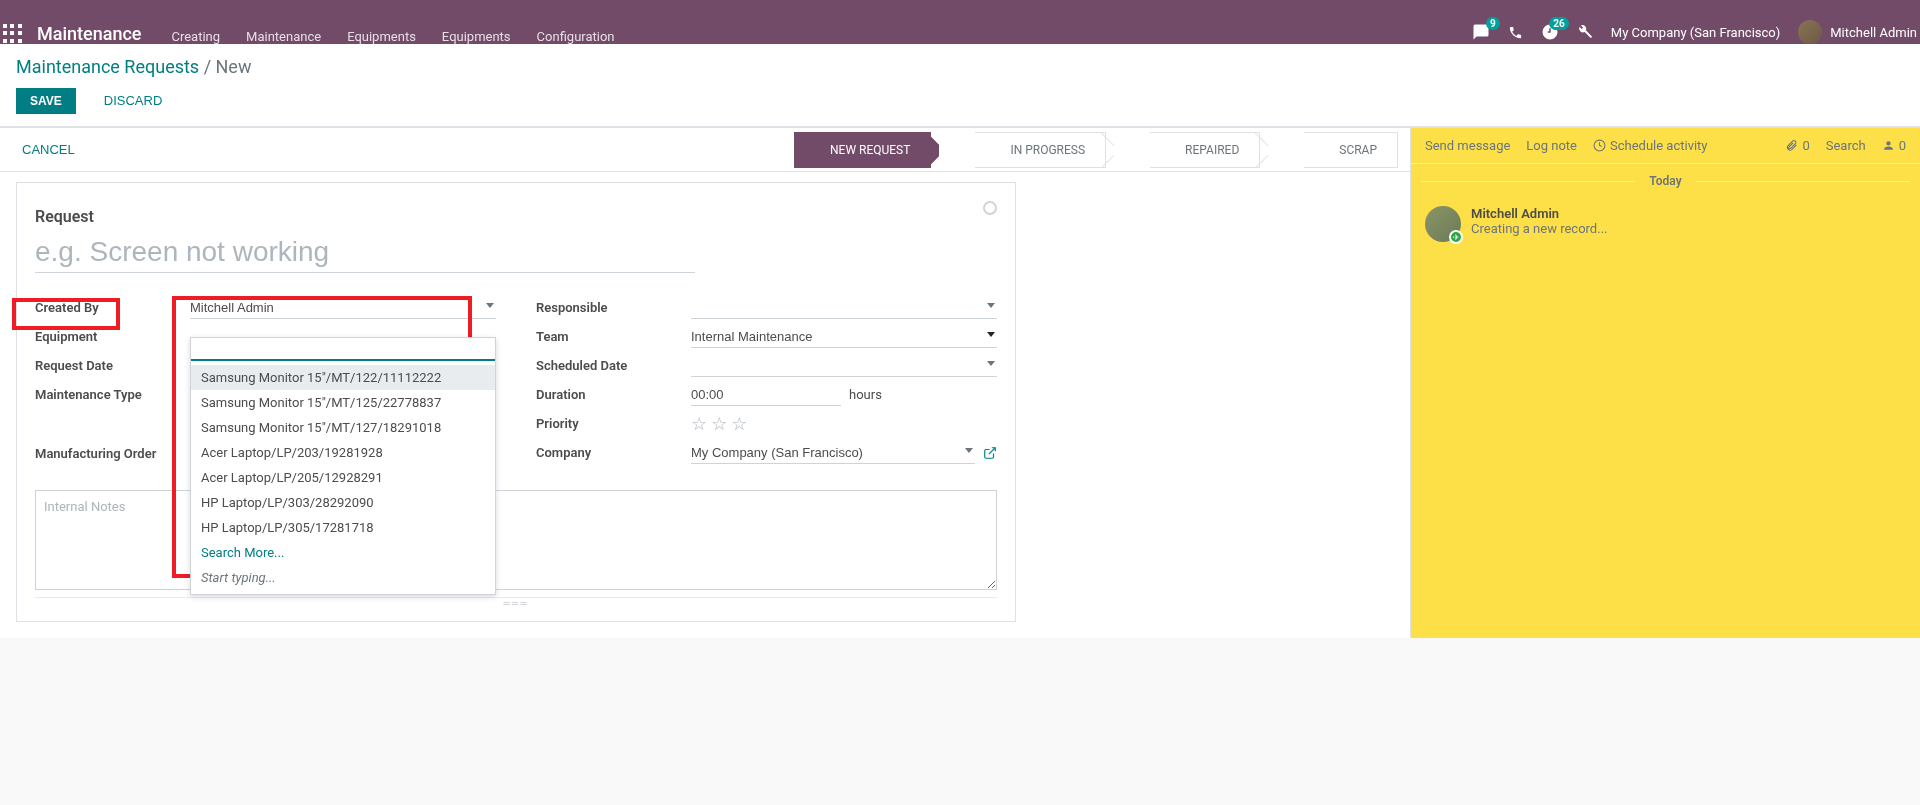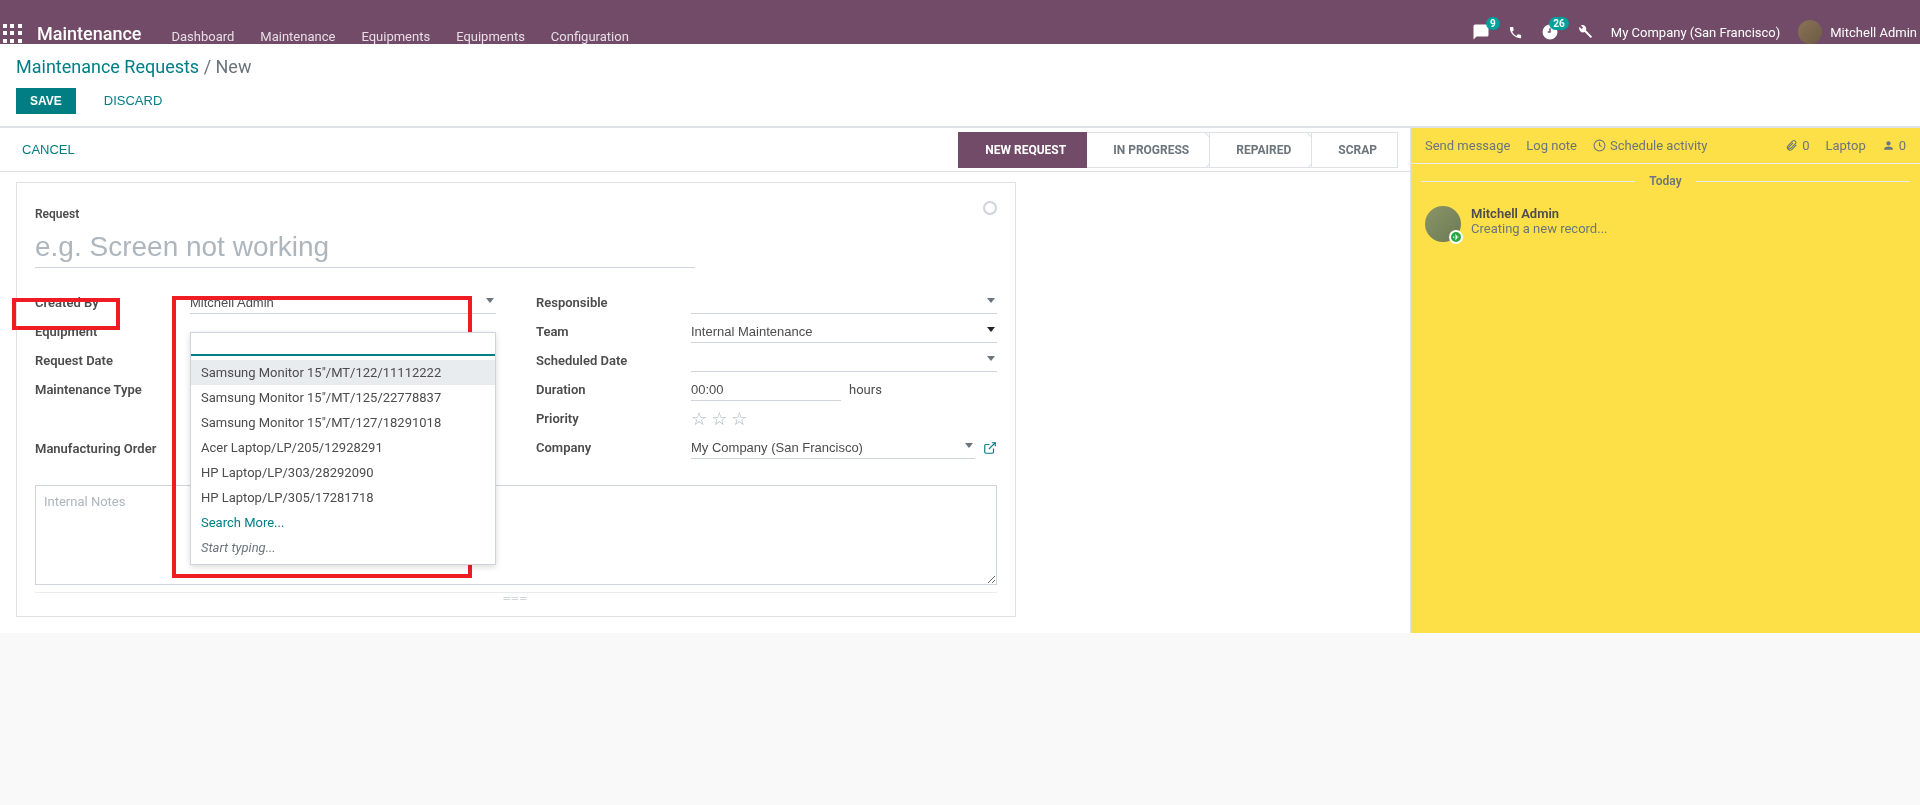--- a/index.html
+++ b/index.html
@@ -26,32 +26,32 @@
 .cp-buttons { display: flex; gap: 20px; align-items: center; }
 .btn-save { background: #017e84; color: #fff; border: none; padding: 6px 14px; font-weight: bold; font-size: 12px; cursor: pointer; }
 .btn-discard { background: transparent; color: #017e84; border: none; padding: 6px 8px; font-size: 13px; cursor: pointer; }
 
 
 .main { display: flex; }
 .form-area { flex: 1; background: #fff; border-top: 1px solid #dee2e6; }
 .action-bar { display: flex; align-items: center; height: 44px; border-bottom: 1px solid #dee2e6; padding: 0 12px; }
 .btn-cancel { color: #017e84; background: transparent; border: none; font-size: 13px; font-weight: 500; cursor: pointer; padding: 6px 10px; }
 .statusbar { margin-left: auto; display: flex; align-items: center; }
-.status-step { position: relative; padding: 10px 20px 10px 26px; font-size: 12px; font-weight: 700; color: #6c757d; background: #fff; border: 1px solid #dee2e6; border-left: none; cursor: pointer; }
+.status-step { position: relative; padding: 10px 20px 10px 35px; font-size: 12px; font-weight: 400; color: #6c757d; background: #fff; border: 1px solid #dee2e6; border-left: none; cursor: pointer; margin-left: 44px; }
 .status-step:first-child { border-left: 1px solid #dee2e6; }
 .status-step.active { background: #714b67; color: #fff; border-color: #714b67; }
 .status-step .chev { position: absolute; right: -9px; top: 0; bottom: 0; width: 18px; overflow: hidden; }
 .status-step .chev::after { content:""; position:absolute; left:-9px; top:4px; width:26px; height:26px; transform: rotate(45deg); background: inherit; border: 1px solid #dee2e6; border-left:none; border-bottom:none; }
 .status-step.active .chev::after { border-color:#714b67; background:#714b67; }
 
 
 .sheet-wrapper { padding: 10px 16px 16px; }
 .sheet { background: #fff; border: 1px solid #dee2e6; padding: 24px 18px 18px; position: relative; max-width: 1000px; }
 .kanban-dot { position: absolute; top: 18px; right: 18px; width: 14px; height: 14px; border: 2px solid #ced4da; border-radius: 50%; cursor: pointer; }
-.field-label-request { font-size: 12px; color: #4c4c4c; font-weight: 600; margin-bottom: 6px; display: block; }
+.field-label-request { font-size: 16px; color: #4c4c4c; font-weight: 600; margin-bottom: 6px; display: block; }
 .request-title { width: 660px; font-size: 28px; border: none; border-bottom: 1px solid #ced4da; padding: 4px 0; color: #6d28d9; outline: none; }
 .request-title::placeholder { color: #adb5bd; }
 
 .form-grid { display: flex; gap: 40px; margin-top: 20px; }
 .col { flex: 1; }
 .row { display: flex; align-items: center; min-height: 29px; margin-bottom: 0; }
 .row-label { width: 155px; font-size: 13px; font-weight: 600; color: #4c4c4c; }
 .row-field { flex: 1; position: relative; }
 .m2o { width: 100%; border: none; border-bottom: 1px solid #ced4da; padding: 3px 16px 3px 0; font-size: 13px; background: transparent; color: #4c4c4c; }
 .caret { position: absolute; right: 2px; top: 6px; width: 0; height: 0; border-left: 4px solid transparent; border-right: 4px solid transparent; border-top: 5px solid #6c757d; pointer-events:none; }
@@ -106,21 +106,21 @@
       <span></span>
       <span></span>
       <span></span>
       <span></span>
       <span></span>
       <span></span>
       <span></span>
   </div>
   <div class="brand">Maintenance</div>
   <div class="nav-links">
-    <span class="nav-link">Dashboard</span>
+    <span class="nav-link">Creating</span>
     <span class="nav-link">Maintenance</span>
     <span class="nav-link">Equipments</span>
     <span class="nav-link">Equipments</span>
     <span class="nav-link">Configuration</span>
   </div>
   <div class="nav-right">
     <div class="nav-icon">
       <svg width="18" height="18" viewBox="0 0 24 24" fill="#fff">
           <path d="M20 2H4a2 2 0 00-2 2v18l4-4h14a2 2 0 002-2V4a2 2 0 00-2-2z"></path>
         </svg>
@@ -191,20 +191,21 @@
             <div class="row">
               <div class="row-label">Equipment</div>
               <div class="row-field" style="position:relative;">
 
                 <div class="dropdown">
                   <input class="dd-input" style="">
                   <ul class="dd-list">
                     <li class="highlighted">Samsung Monitor 15"/MT/122/11112222</li>
                     <li>Samsung Monitor 15"/MT/125/22778837</li>
                     <li>Samsung Monitor 15"/MT/127/18291018</li>
+                    <li>Acer Laptop/LP/203/19281928</li>
                     <li>Acer Laptop/LP/205/12928291</li>
                     <li>HP Laptop/LP/303/28292090</li>
                     <li>HP Laptop/LP/305/17281718</li>
                     <li class="search-more">Search More...</li>
                     <li class="start-typing">Start typing...</li>
                   </ul>
                 </div>
               </div>
             </div>
             <div class="row">
@@ -300,21 +301,21 @@
           </svg>
         <span>Schedule activity</span>
       </span>
       <span class="spacer"></span>
       <span class="attach">
         <svg width="13" height="13" viewBox="0 0 24 24" fill="none" stroke="#6c757d" stroke-width="2">
             <path d="M21 11l-8.5 8.5a5 5 0 01-7-7L14 4a3.5 3.5 0 015 5l-8.5 8.5a2 2 0 01-3-3L15 7"></path>
           </svg>
         <span>0</span>
       </span>
-      <span class="link">Laptop</span>
+      <span class="link">Search</span>
       <span class="followers">
         <svg width="13" height="13" viewBox="0 0 24 24" fill="#6c757d">
             <path d="M12 12a4 4 0 100-8 4 4 0 000 8zm0 2c-4 0-8 2-8 4v2h16v-2c0-2-4-4-8-4z"></path>
           </svg>
         <span>0</span>
       </span>
     </div>
     <div class="chatter-today">Today</div>
     <div class="msg">
       <div class="msg-avatar">

